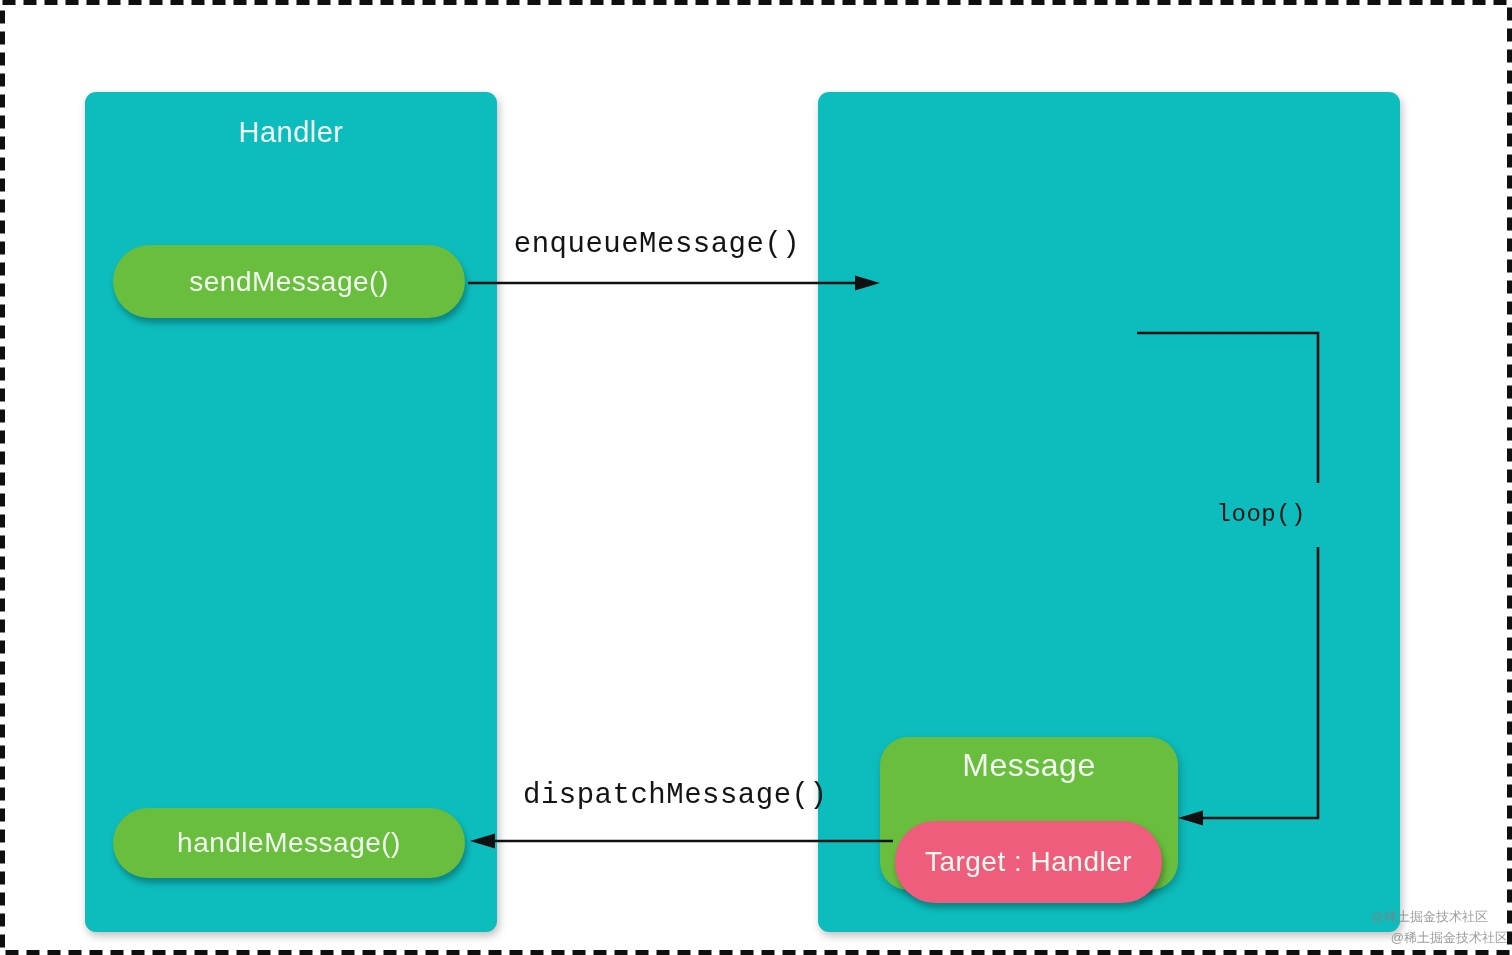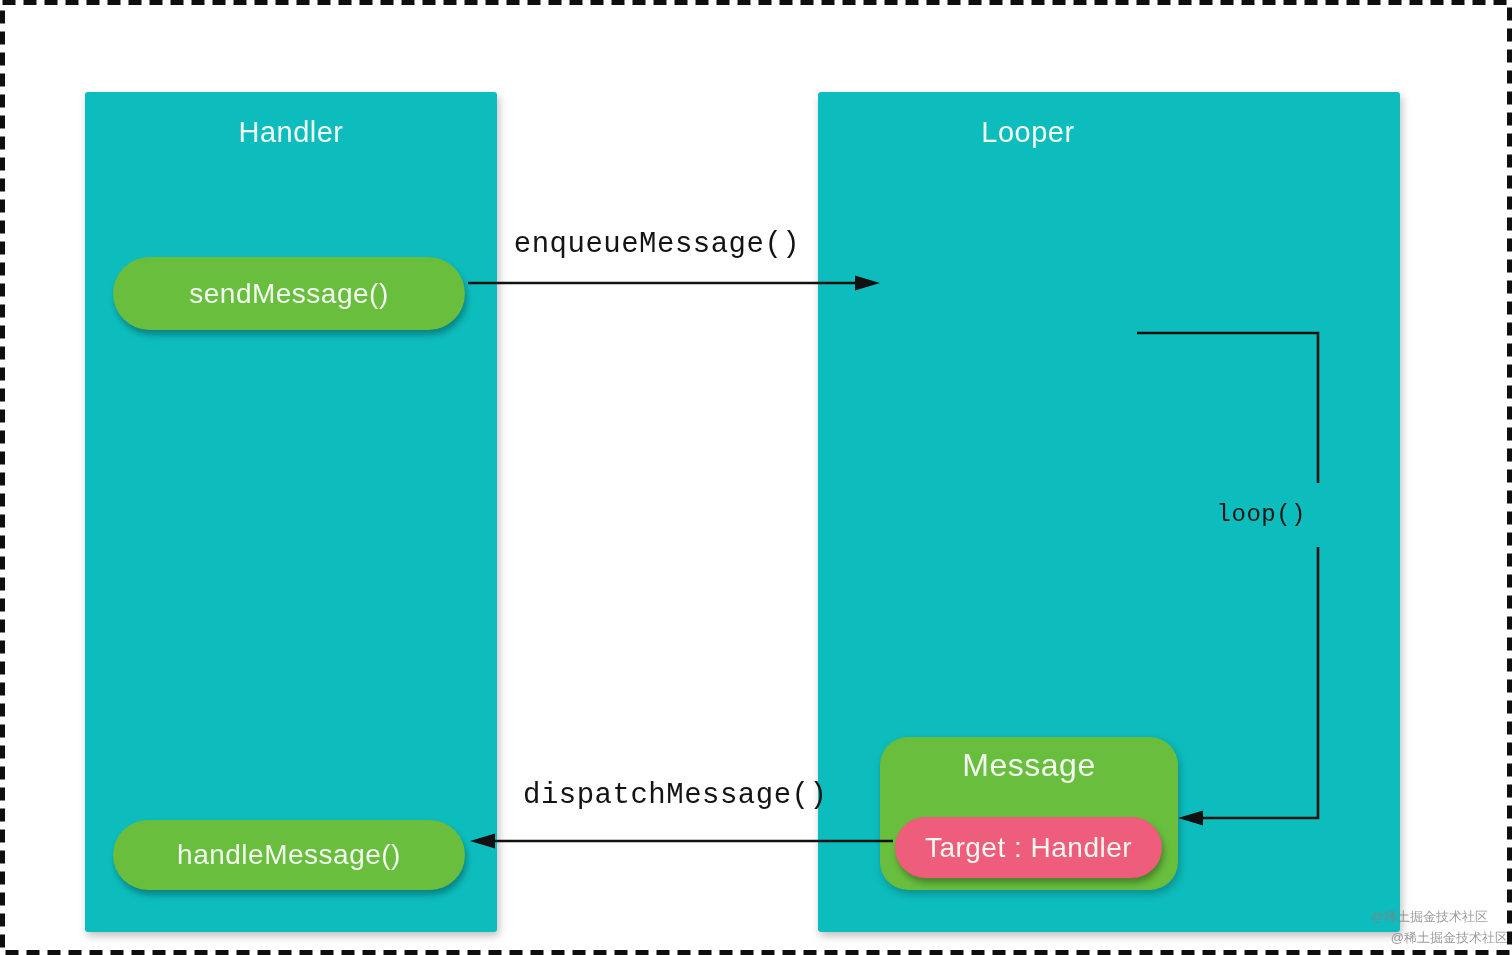--- a/index.html
+++ b/index.html
@@ -5,21 +5,21 @@
   html,body{margin:0;padding:0;background:#ffffff;}
   .canvas{
     position:relative;
     width:1512px;height:955px;
     background:#ffffff;
     font-family:"Liberation Sans","DejaVu Sans",sans-serif;
     overflow:hidden;
   }
   .box{
     position:absolute;
-    border-radius:3px;
+    border-radius:11px;
     box-shadow:2px 4px 8px rgba(0,0,0,0.25);
   }
   .teal-box{ background:var(--teal,#0dbdbd); }
   .orange-box{ background:var(--orange,#f8995c); border-radius:12px; }
   .green-box{ background:var(--green,#69be3e); border-radius:28px; }
   .box-title{
     position:absolute;
     left:0; width:100%;
     text-align:center;
     color:#f2f9f1;
@@ -31,21 +31,20 @@
     position:absolute;
     border-radius:40px;
     background:var(--green,#69be3e);
     box-shadow:2px 5px 6px rgba(0,0,0,0.30);
     display:flex;
     align-items:center;
     justify-content:center;
     color:#f2f9f1;
     font-size:28px;
     letter-spacing:0.5px;
-    margin-top:12px;
   }
   .pill.pink{ background:var(--pink,#ee5d7b); }
   .arrow-label{
     position:absolute;
     color:#141414;
     font-size:29px;
     text-align:center;
     white-space:nowrap;
     letter-spacing:0.5px;
     font-family:Liberation Mono, monospace;
@@ -71,26 +70,25 @@
     <div class="box-title" style="top:23px;">Handler</div>
     <div class="pill" style="left:28px;top:153px;width:352px;height:73px;">
       <span>sendMessage()</span>
     </div>
     <div class="pill" style="left:28px;top:716px;width:352px;height:70px;">
       <span>handleMessage()</span>
     </div>
   </div>
 
   <div class="box teal-box" style="left:818px;top:92px;width:582px;height:840px;">
-    <div class="box-title" style="top:23px;left:0;width:420px;">Looper</div>
 
 
     <div class="box green-box" style="left:62px;top:645px;width:298px;height:153px;">
       <div class="box-title" style="top:11px;font-size:32px;">Message</div>
-      <div class="pill pink" style="left:15px;top:68px;width:267px;height:61px;">
+      <div class="pill pink" style="left:15px;top:84px;width:267px;height:82px;">
         <span>Target : Handler</span>
       </div>
     </div>
   </div>
 
   <div class="arrow-label" style="left:507px;top:228px;width:300px;">enqueueMessage()</div>
   <div class="arrow-label" style="left:523px;top:779px;width:300px;">dispatchMessage()</div>
   <div class="arrow-label" style="left:1186px;top:501px;width:120px;font-size:24px;text-align:right;">loop()</div>
 
   <div class="watermark" style="top:908px;right:24px;">@稀土掘金技术社区</div>

